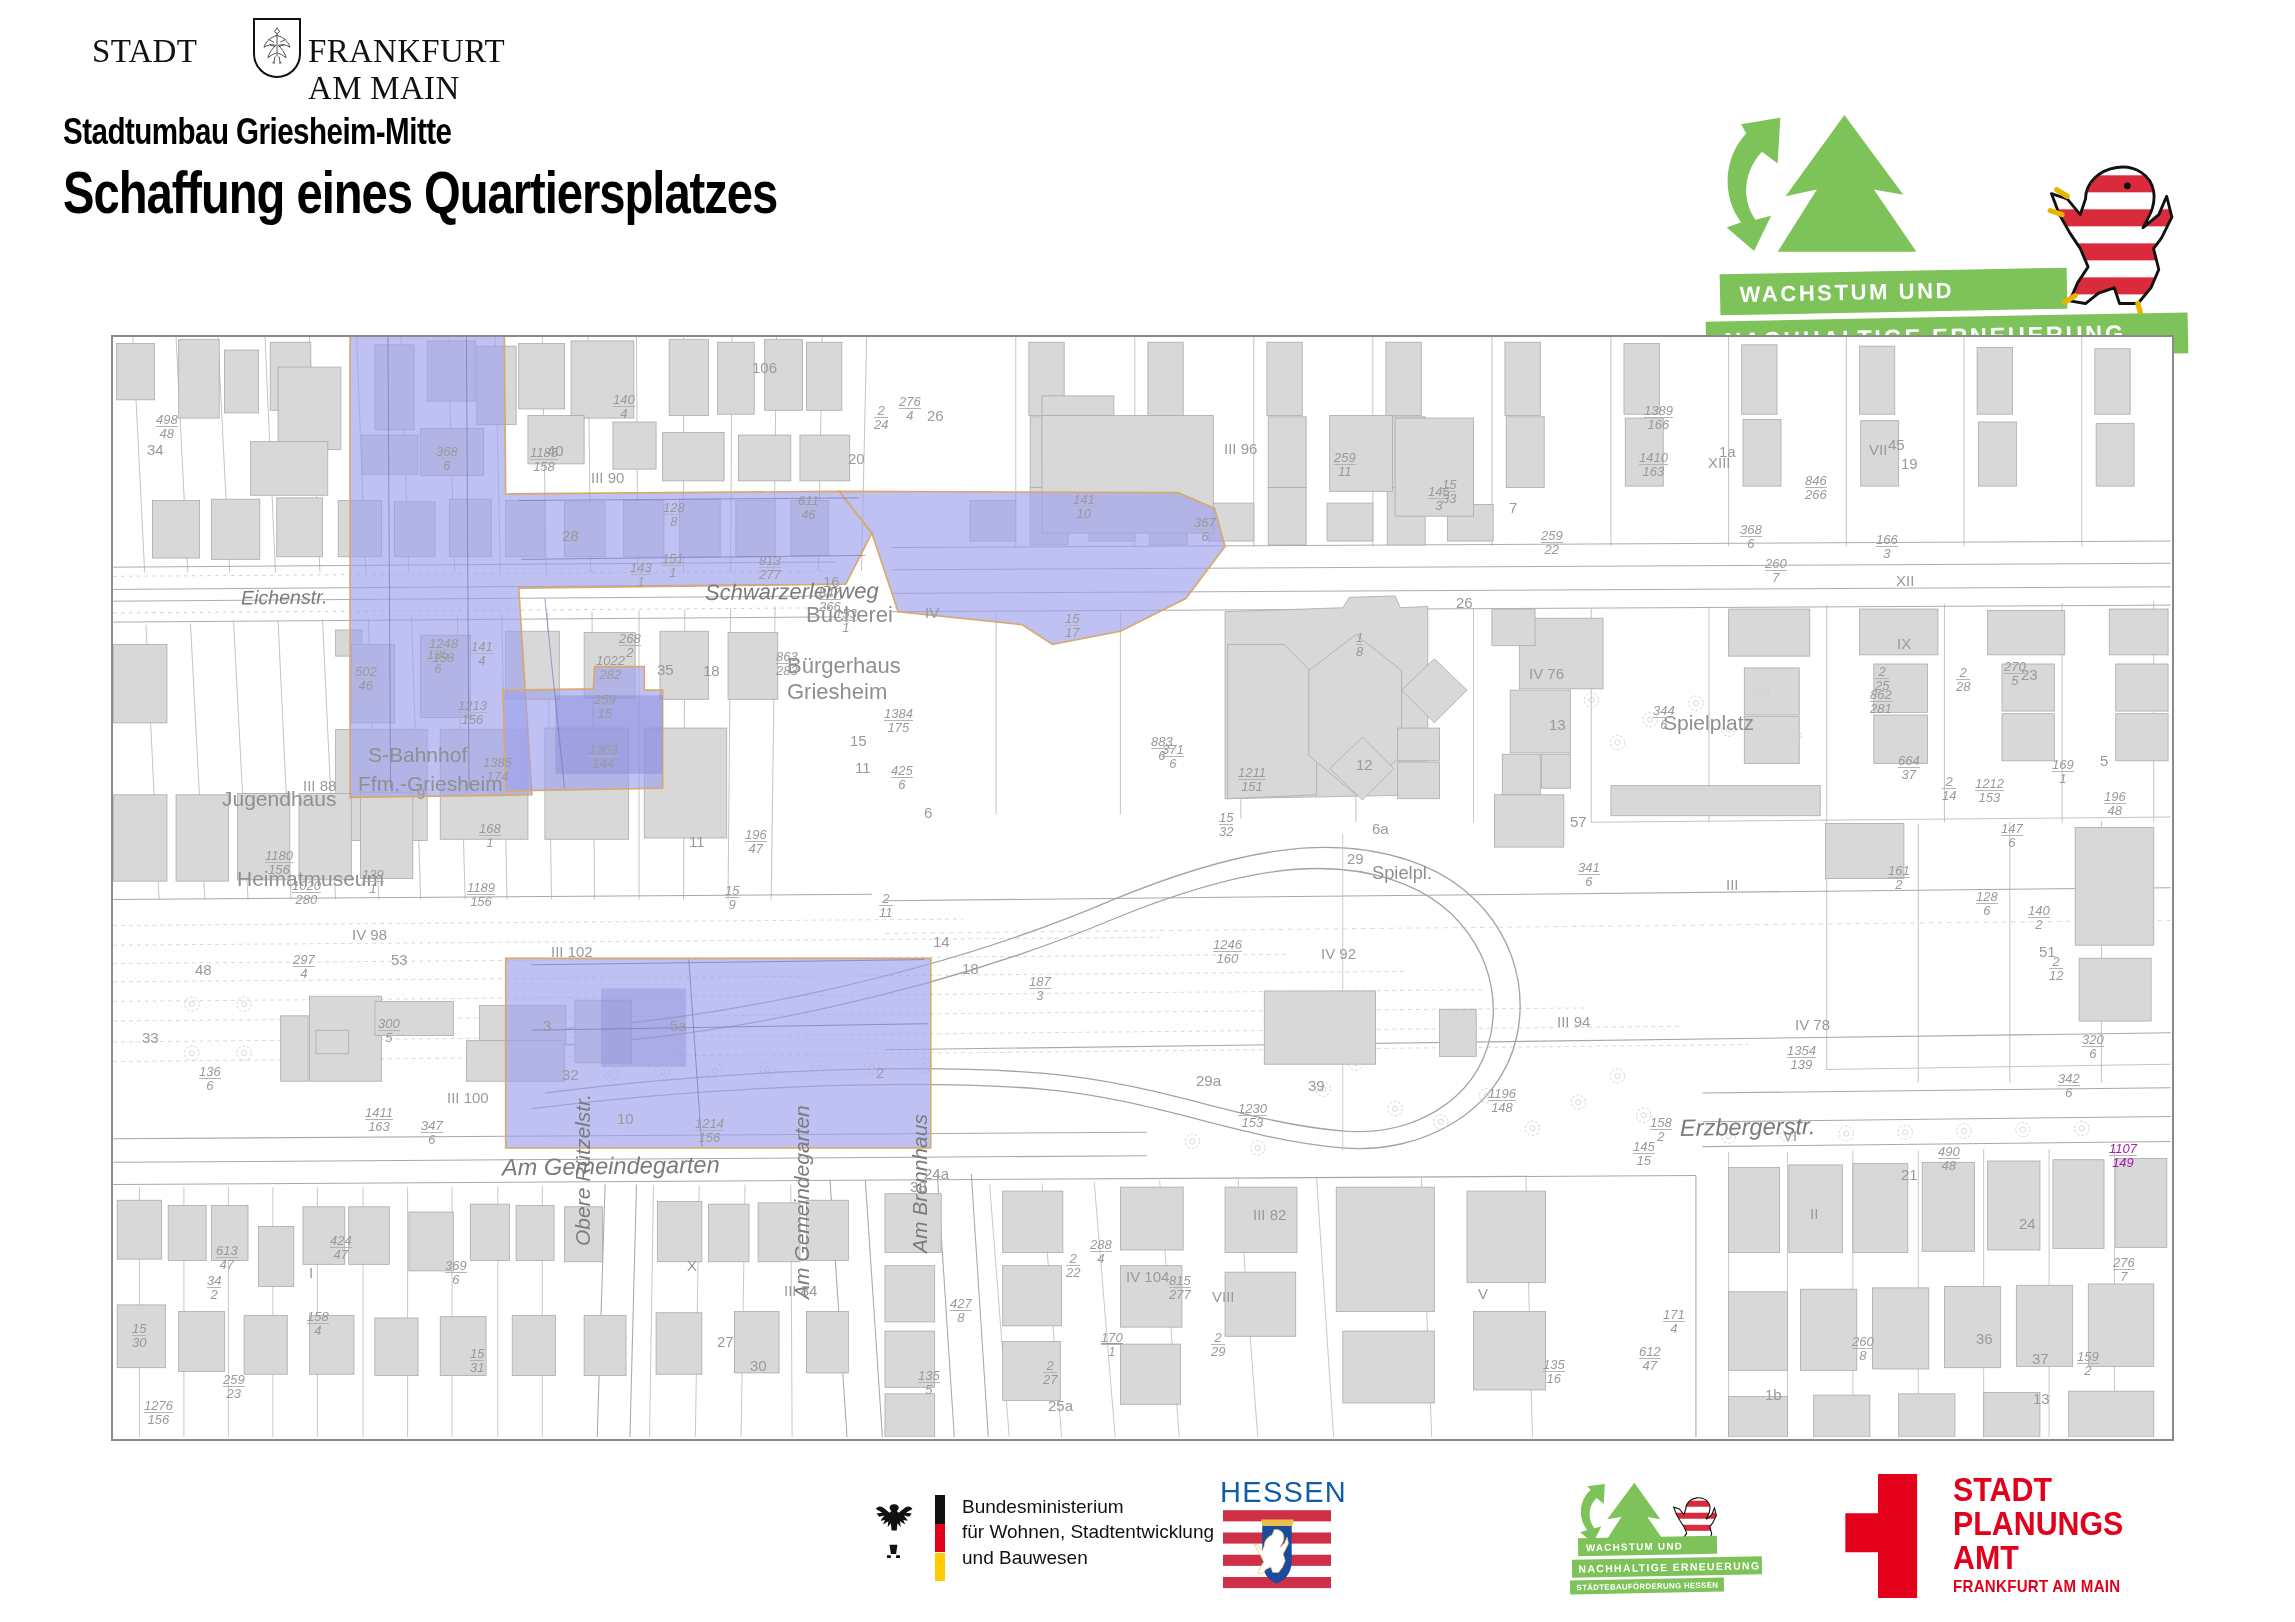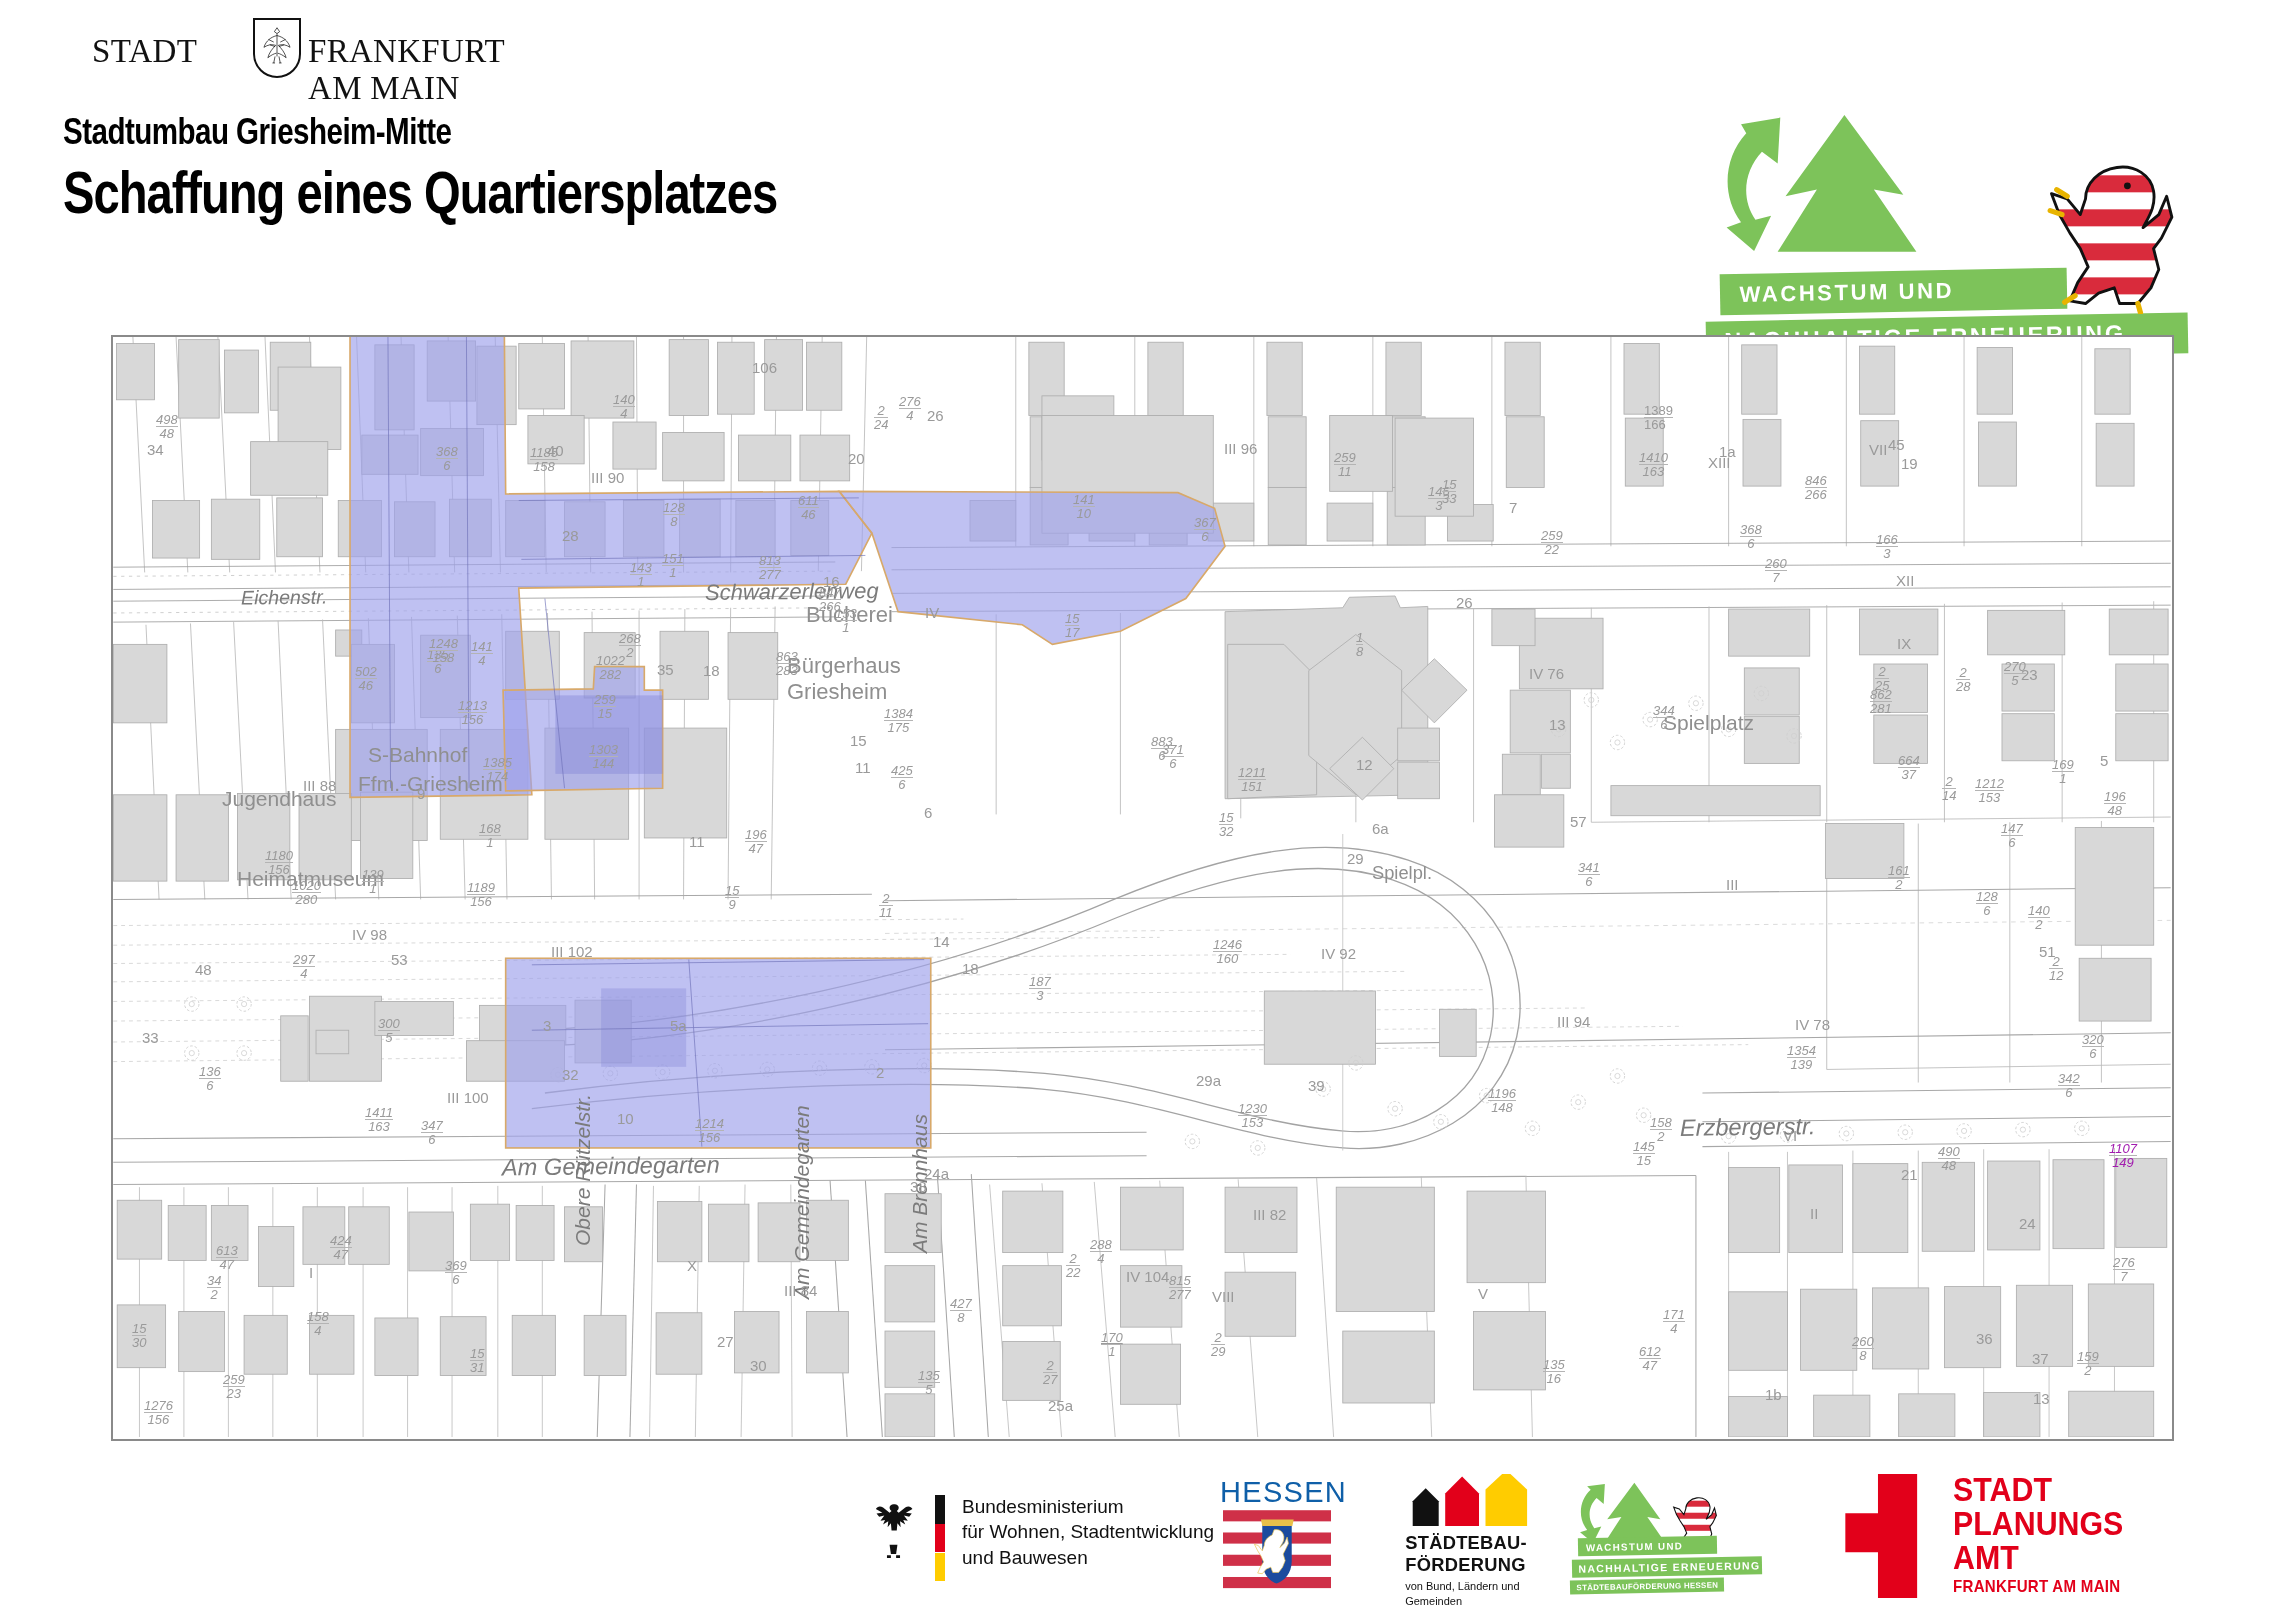--- a/index.html
+++ b/index.html
@@ -785,21 +785,21 @@
         <span style="display:block;">174</span>
       </div>
       <div class="plabel" style="left: 366px; top: 485px; font-size: 13px; color: rgb(154, 154, 154); font-style: italic; line-height: 13px; text-align: center;">
         <span style="display:block;border-bottom:0.7px solid #b4b4b4;">168</span>
         <span style="display:block;">1</span>
       </div>
       <div class="plabel" style="left: 1939px; top: 421px; font-size: 13px; color: rgb(154, 154, 154); font-style: italic; line-height: 13px; text-align: center;">
         <span style="display:block;border-bottom:0.7px solid #b4b4b4;">169</span>
         <span style="display:block;">1</span>
       </div>
-      <div class="plabel" style="left: 1531px; top: 67px; font-size: 13px; color: rgb(154, 154, 154); line-height: 13px; text-align: left;">
+      <div class="plabel" style="left: 1531px; top: 67px; font-size: 13px; color: rgb(154, 154, 154); font-style: italic; line-height: 13px; text-align: center;">
         <span style="display:block;border-bottom:0.7px solid #b4b4b4;">1389</span>
         <span style="display:block;">166</span>
       </div>
       <div class="plabel" style="left: 316px; top: 300px; font-size: 13px; color: rgb(154, 154, 154); font-style: italic; line-height: 13px; text-align: center;">
         <span style="display:block;border-bottom:0.7px solid #b4b4b4;">1248</span>
         <span style="display:block;">158</span>
       </div>
       <div class="plabel" style="left: 194px; top: 973px; font-size: 13px; color: rgb(154, 154, 154); font-style: italic; line-height: 13px; text-align: center;">
         <span style="display:block;border-bottom:0.7px solid #b4b4b4;">158</span>
         <span style="display:block;">4</span>
@@ -1235,35 +1235,20 @@
       <rect x="0" y="68" width="165" height="17" fill="#cf3048"></rect>
       <rect x="0" y="102" width="165" height="17" fill="#cf3048"></rect>
       <path d="M60 18 L105 18 L105 78 C105 96 94 108 82 112 C70 108 60 96 60 78 Z" fill="#1b4b9e"></path>
       <path d="M58 14 L108 14 L106 24 L60 24 Z" fill="#e8c04a"></path>
       <g fill="#fff" stroke="#e8c04a" stroke-width="1">
         <path d="M78 30 c8 -2 14 3 15 10 1 8 -4 12 -6 17 l7 -7 4 -9 2 10 -5 10 -3 6 3 10 -4 10 -6 8 h-9 l-3 -8 -7 3 -6 7 -7 -1 4 -9 5 -8 -4 -9 -5 -8 -5 -10 6 2 6 8 3 -8 c0 -8 6 -14 12 -16z"></path>
       </g>
     </svg>
   </div>
 
-  <div class="f-item" id="sbf">
-    <svg class="houses" viewBox="0 0 200 80">
-      <path d="M8 80 L8 42 L28 22 L48 42 L48 80 Z" fill="#111"></path>
-      <path d="M58 80 L58 30 L84 4 L110 30 L110 80 Z" fill="#e2001a"></path>
-      <path d="M120 80 L120 24 L152 -6 L184 24 L184 80 Z" fill="#ffcc00"></path>
-    </svg>
-    <div class="t1">
-      <div>STÄDTEBAU-</div>
-      <div>FÖRDERUNG</div>
-    </div>
-    <div class="t2">
-      <div>von Bund, Ländern und</div>
-      <div>Gemeinden</div>
-    </div>
-  </div>
 
   <div class="f-item" id="wne2">
     <svg viewBox="0 0 200 120" style="position:absolute;left:0;top:0;width:118px;height:72px;">
       <path fill="#7dc35a" d="M30 14 C10 32 8 62 24 82 L12 86 L34 104 L48 76 L36 79 C24 62 26 42 40 28 L52 38 L54 4 L24 8 Z"></path>
       <path fill="#7dc35a" d="M104 2 L58 64 L82 60 L52 106 L158 106 L126 60 L148 64 Z"></path>
     </svg>
     <svg viewBox="0 0 110 120" style="position:absolute;left:97px;top:13px;width:51px;height:56px;">
       <defs>
           <clipPath id="lionclip2">
         <path d="M58 8 C72 6 84 14 86 26 C88 38 82 46 78 54 L90 44 L96 30 L100 46 L92 62 L86 70 L90 86 L84 100 L74 112 L60 112 L56 100 L44 104 L34 112 L22 110 L28 96 L36 84 L30 70 L22 58 L14 44 L8 28 L20 32 L30 44 L34 32 C34 20 44 10 58 8 Z"></path>

